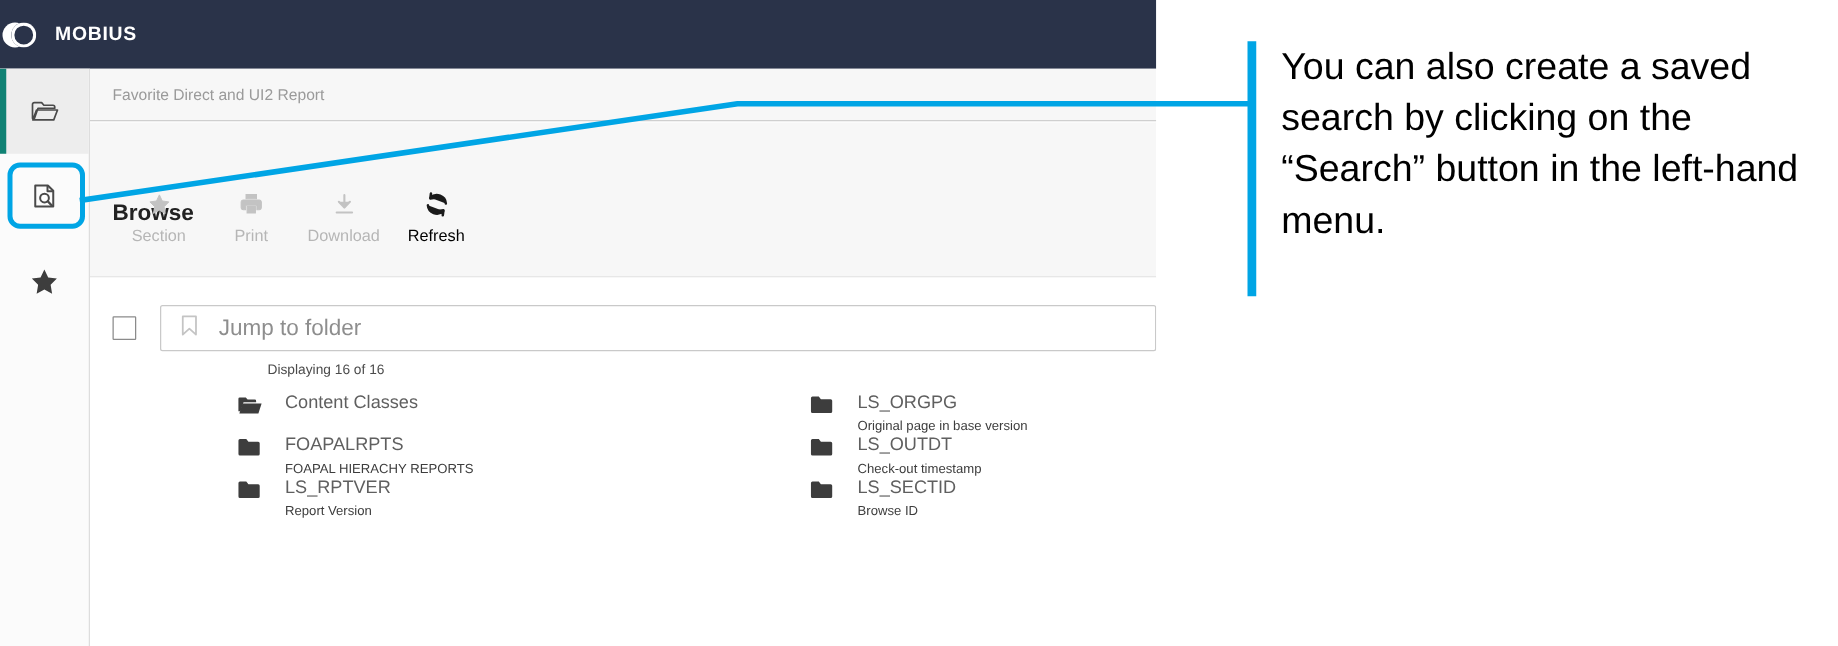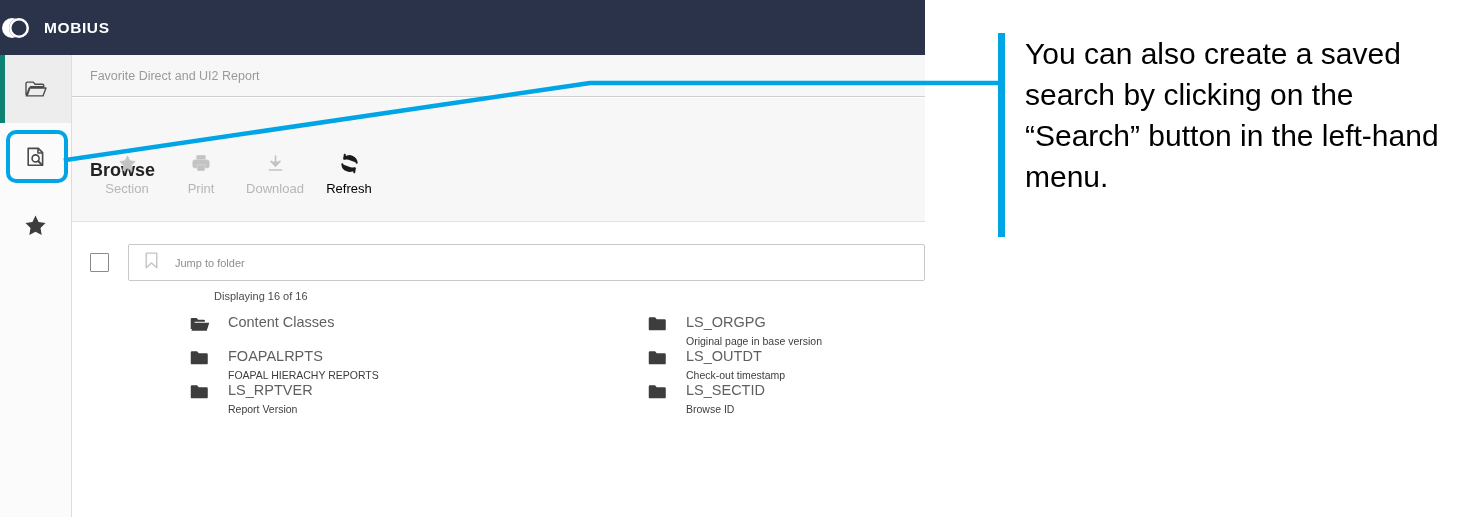--- a/index.html
+++ b/index.html
@@ -200,21 +200,21 @@
     border-radius: 2px;
     background: #ffffff;
     display: flex;
     align-items: center;
     padding-left: 14px;
     box-sizing: border-box;
     cursor: text;
   }
   #jump-placeholder {
     margin-left: 15px;
-    font-size: 11px;
+    font-size: 18px;
     color: #8e8e8e;
   }
   #displaying-text {
     position: absolute;
     left: 118px; top: 68px;
     font-size: 11px;
     color: #4b4b4b;
     padding-left: 24px;
   }
 

